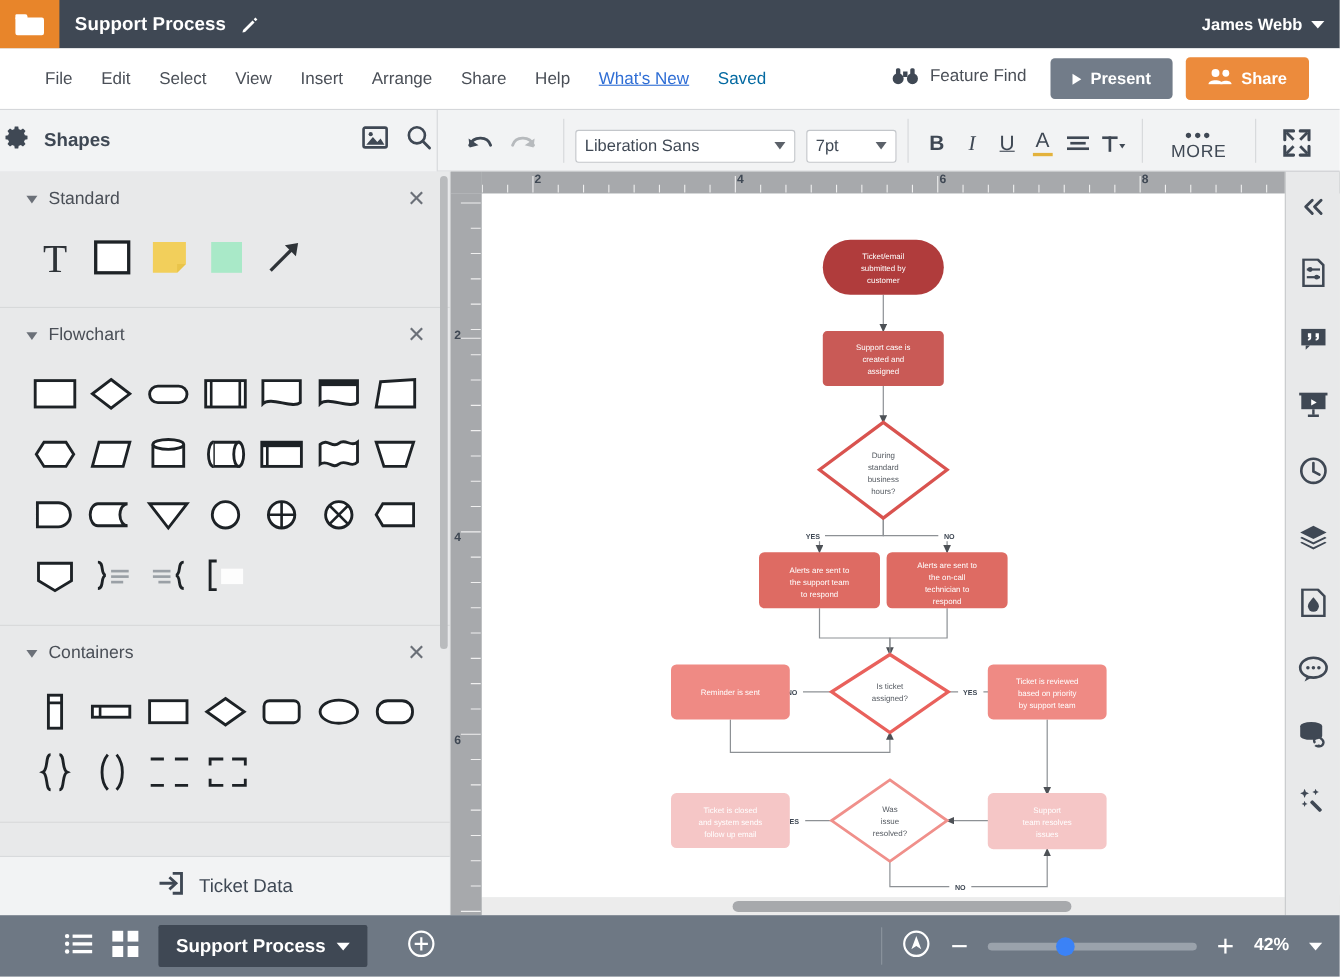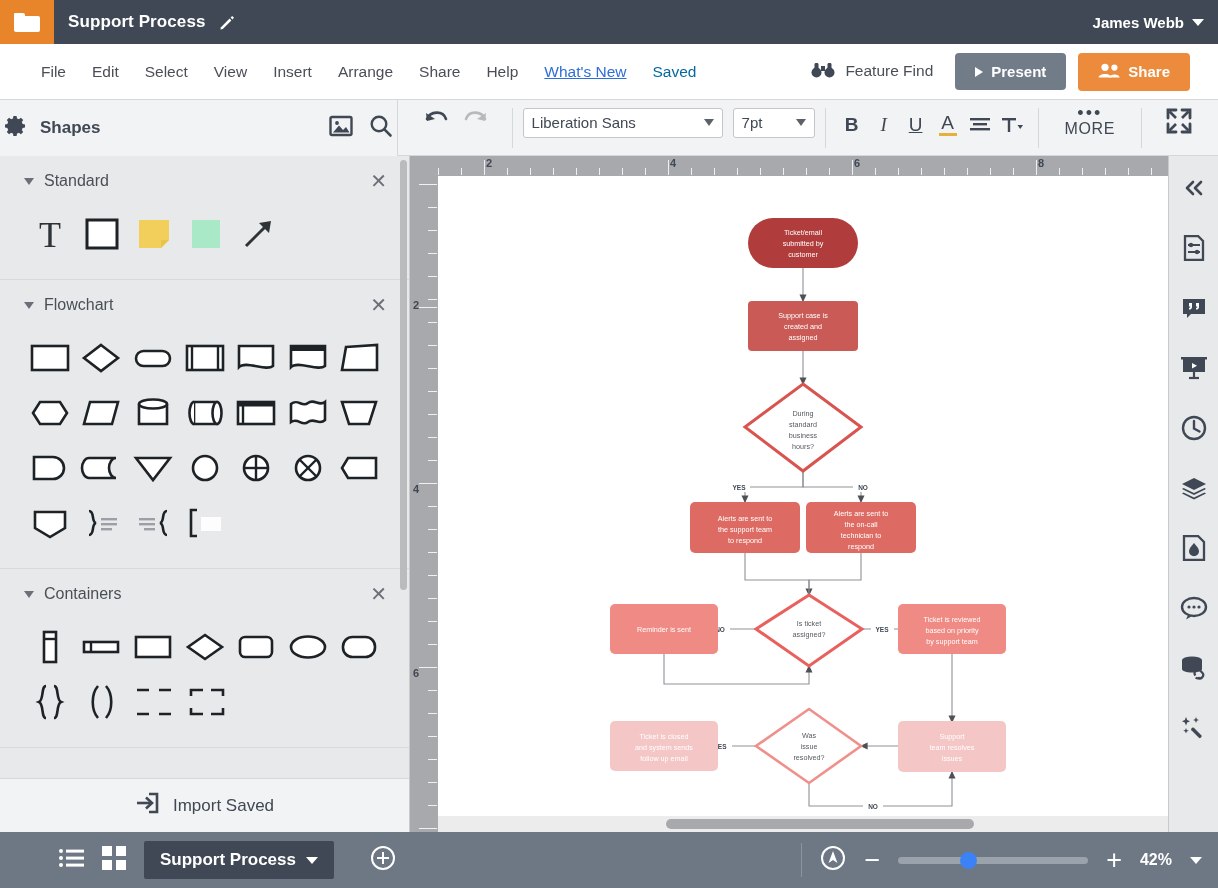--- a/index.html
+++ b/index.html
@@ -77,21 +77,21 @@
   .toolbar {
     position: absolute; top: 100px; left: 0; width: 1218px; height: 56px;
     background: #f2f3f4; border-bottom: 1px solid #d5d7da; display: flex; align-items: center;
   }
   .tb-shapes {
     width: 410px; height: 56px; display: flex; align-items: center; padding: 0 4px;
     border-right: 1px solid #d5d7da; background: #f2f3f4;
   }
   .tb-shapes-label { font-size: 17px; font-weight: bold; color: #3f4854; margin-left: 12px; }
   .tb-shapes-right { margin-left: auto; display: flex; align-items: center; gap: 16px; }
-  .tb-main { flex: 1; display: flex; align-items: flex-start; padding: 0 12px; gap: 0; }
+  .tb-main { flex: 1; display: flex; align-items: flex-end; padding: 0 12px; gap: 0; }
   .tb-sep { width: 1px; height: 40px; background: #d5d7da; margin: 0 10px; }
   .undo-redo { display: flex; align-items: center; gap: 12px; padding: 0 14px; }
   .select-box {
     background: #fff; border: 1px solid #c3c6ca; border-radius: 3px;
     height: 30px; display: flex; align-items: center; padding: 0 8px;
     font-size: 15px; color: #3f4854;
   }
   .select-box.font { width: 200px; }
   .select-box.size { width: 82px; }
   .sel-caret {
@@ -628,21 +628,21 @@
     <div class="lp-scroll"></div>
 
     <div class="import-data">
       <span>
         <svg width="24" height="22" viewBox="0 0 24 22">
           <path d="M14 2 H22 V20 H14" fill="none" stroke="#3f4854" stroke-width="2.6"></path>
           <line x1="2" y1="11" x2="16" y2="11" stroke="#3f4854" stroke-width="2.6"></line>
           <path d="M11 5.5 L17 11 L11 16.5" fill="none" stroke="#3f4854" stroke-width="2.6"></path>
         </svg>
       </span>
-      <span>Import Saved</span>
+      <span>Ticket Data</span>
     </div>
   </div>
 
   <div class="canvaswrap">
     <div class="ruler-corner"></div>
 
     <div class="ruler-h">
       <svg width="780" height="20" viewBox="0 0 780 20">
         <g stroke="#f0f0f0" stroke-width="1">
           <line x1="46.5" y1="4" x2="46.5" y2="19"></line>

